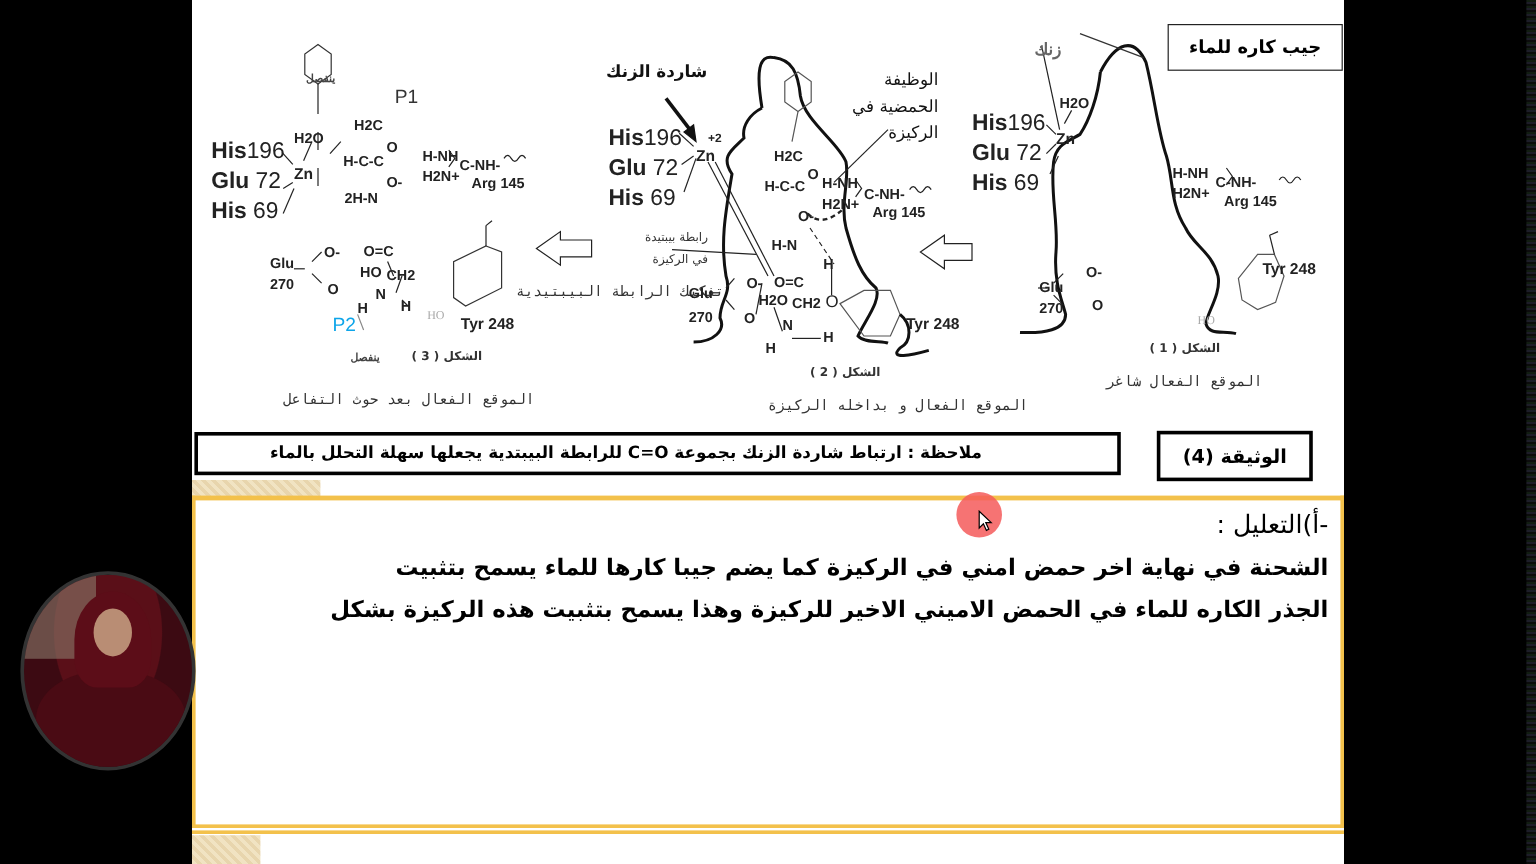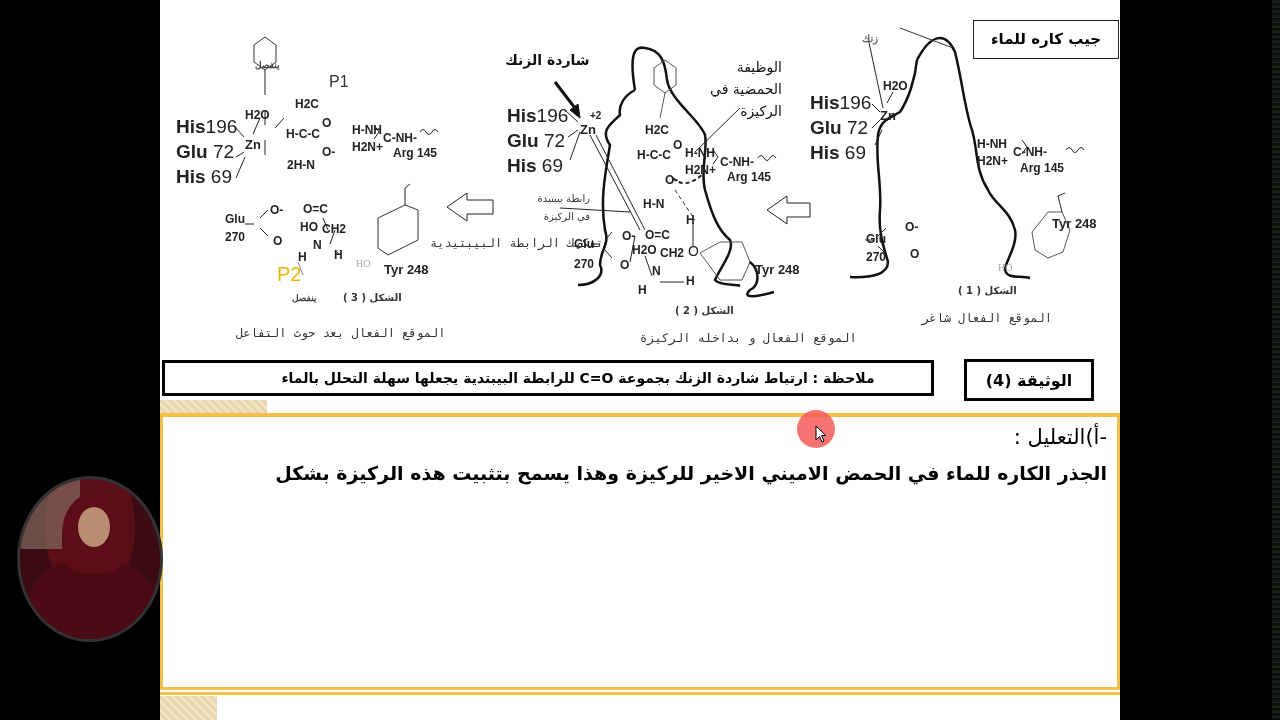--- a/index.html
+++ b/index.html
@@ -9,21 +9,21 @@
     background: repeating-linear-gradient(0deg,#111 0,#111 2px,#2a2a3a 2px,#2a2a3a 3px,#1a2a1a 3px,#1a2a1a 5px); opacity:.7; }
   .abs { position:absolute; }
   .mol { font-family:"Liberation Sans Narrow","Liberation Sans", sans-serif; font-weight:bold; font-size:12px; color:#222; white-space:nowrap; }
   .res { font-family:"Liberation Sans", sans-serif; font-size:19px; color:#222; line-height:25px; }
   .res b { font-weight:bold; }
   .ar { direction:rtl; font-family:"DejaVu Sans", sans-serif; }
   .cap { font-size:12px; color:#333; direction:rtl; font-family:Liberation Mono, monospace; white-space:nowrap; }
   .figno { font-size:10px; font-weight:bold; color:#333; direction:rtl; font-family:"DejaVu Sans", sans-serif; white-space:nowrap; }
   .label-box { position:absolute; border:1.5px solid #222; background:#fff; }
   .note-box { position:absolute; left:162px; top:360px; width:772px; height:36px; border:3px solid #000; box-sizing:border-box; background:#fff;
-    display:flex; align-items:center; justify-content:center; padding-left:60px; }
+    display:flex; align-items:center; justify-content:flex-start; padding-left:60px; }
   .note-text { direction:rtl; font-family:"DejaVu Sans", sans-serif; font-weight:bold; font-size:14px; color:#000; }
   .doc-box { position:absolute; left:964px; top:359px; width:130px; height:42px; border:3px solid #000; box-sizing:border-box; background:#fff;
     display:flex; align-items:center; justify-content:center; }
   .doc-text { direction:rtl; font-family:"DejaVu Sans", sans-serif; font-weight:bold; font-size:16px; color:#000;text-align:center; }
   .tab-strip { position:absolute; left:160px; top:400px; width:107px; height:14px; background:repeating-linear-gradient(45deg,#f1e3c2 0,#f1e3c2 3px,#e8d5ad 3px,#e8d5ad 6px); }
   .gold-top { position:absolute; left:160px; top:413px; width:960px; height:4px; background:#f3c14b; }
   .gold-left { position:absolute; left:160px; top:413px; width:3px; height:275px; background:#f3c14b; }
   .gold-right { position:absolute; left:1117px; top:413px; width:3px; height:275px; background:#f3c14b; }
   .gold-bottom1 { position:absolute; left:160px; top:687px; width:960px; height:3px; background:#f3c14b; }
   .gold-bottom2 { position:absolute; left:160px; top:692px; width:960px; height:3px; background:#f3c14b; }
@@ -160,21 +160,21 @@
 <div class="abs mol" style="left:225px;top:212px">Glu</div>
 <div class="abs mol" style="left:225px;top:230px">270</div>
 <div class="abs mol" style="left:270px;top:203px">O-</div>
 <div class="abs mol" style="left:273px;top:234px">O</div>
 <div class="abs mol" style="left:303px;top:202px">O=C</div>
 <div class="abs mol" style="left:300px;top:220px">HO</div>
 <div class="abs mol" style="left:322px;top:222px">CH2</div>
 <div class="abs mol" style="left:313px;top:238px">N</div>
 <div class="abs mol" style="left:298px;top:250px">H</div>
 <div class="abs mol" style="left:334px;top:248px">H</div>
-<div class="abs" style="left:277px;top:263px;font-size:20px;color:#eab308;font-family:'Liberation Sans',sans-serif">P2</div>
+<div class="abs" style="left:277px;top:263px;font-size:16px;color:#0ea5e9;font-family:'Liberation Sans',sans-serif">P2</div>
 <div class="abs mol" style="left:292px;top:293px;font-size:9px;color:#444">ينفصل</div>
 <div class="abs mol" style="left:356px;top:258px;font-weight:normal;color:#aaa;font-family:'Liberation Serif',serif;font-size:10px">HO</div>
 <div class="abs mol" style="left:384px;top:262px;font-size:13px">Tyr 248</div>
 <div class="abs figno" style="left:343px;top:292px">الشكل ( 3 )</div>
 <div class="abs cap" style="left:236px;top:326px">الموقع الفعال بعد حوث التفاعل</div>
 
 <div class="abs cap" style="left:430px;top:236px;font-size:12px">تفكيك الرابطة البيبتيدية</div>
 
 <div class="abs ar" style="left:505px;top:52px;font-weight:bold;font-size:14px;color:#111">شاردة الزنك</div>
 <div class="abs ar" style="left:700px;top:56px;font-size:14px;line-height:22px;color:#111;text-align:right;width:82px">
@@ -214,21 +214,21 @@
 <div class="abs mol" style="left:574px;top:257px">270</div>
 <div class="abs mol" style="left:622px;top:229px">O-</div>
 <div class="abs mol" style="left:620px;top:258px">O</div>
 <div class="abs mol" style="left:755px;top:262px;font-size:13px">Tyr 248</div>
 <div class="abs figno" style="left:675px;top:305px">الشكل ( 2 )</div>
 <div class="abs cap" style="left:640px;top:331px">الموقع الفعال و بداخله الركيزة</div>
 
 <div class="label-box" style="left:973px;top:20px;width:144px;height:37px;">
   <div class="ar" style="font-weight:bold;font-size:15px;color:#000;text-align:center;line-height:37px">جيب كاره للماء</div>
 </div>
-<div class="abs mol" style="left:862px;top:33px;font-size:10px;color:#666">زنك</div>
+<div class="abs mol" style="left:862px;top:33px;font-size:14px;color:#666">زنك</div>
 <div class="abs res" style="left:810px;top:90px">
   <div><b>His</b><span>196</span></div>
   <div><b>Glu</b> <span>72</span></div>
   <div><b>His</b> <span>69</span></div>
 </div>
 <div class="abs mol" style="left:880px;top:108px;font-size:13px">Zn</div>
 <div class="abs mol" style="left:883px;top:79px">H2O</div>
 <div class="abs mol" style="left:977px;top:137px">H-NH</div>
 <div class="abs mol" style="left:977px;top:154px">H2N+</div>
 <div class="abs mol" style="left:1013px;top:145px">C-NH-</div>
@@ -252,20 +252,21 @@
 <div class="tab-strip"></div>
 <div class="gold-top"></div>
 <div class="gold-left"></div>
 <div class="gold-right"></div>
 <div class="gold-bottom1"></div>
 <div class="gold-bottom2"></div>
 <div class="tab-strip2"></div>
 
 <div class="body-text">
   <div class="line">-أ)التعليل :</div>
+  <div class="line" style="font-weight:bold;font-size:19px">الشحنة في نهاية اخر حمض امني في الركيزة كما  يضم جيبا كارها للماء يسمح بتثبيت</div>
   <div class="line" style="font-weight:bold;font-size:19px">الجذر الكاره للماء في الحمض الاميني الاخير للركيزة  وهذا يسمح بتثبيت هذه الركيزة بشكل</div>
 </div>
 
 <div class="cursor-dot"></div>
 <svg class="cursor" width="14" height="20">
   <path d="M1,1 L1,15 L4.5,11.5 L7,17 L9,16 L6.5,10.5 L11,10.5 Z" fill="#fff" stroke="#000" stroke-width="1"></path>
 </svg>
 
 <div class="webcam">
   <div class="bg"></div>

